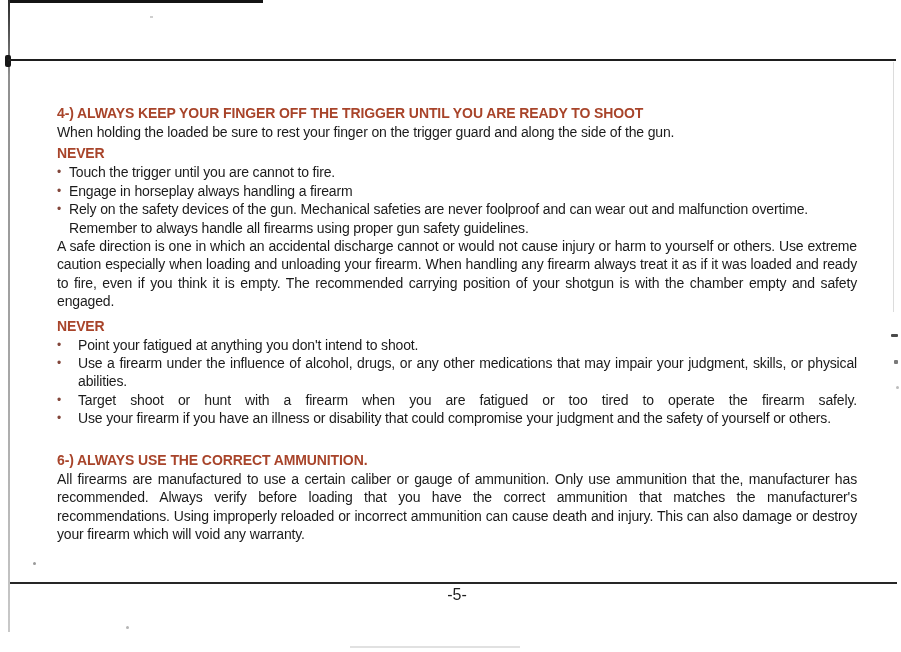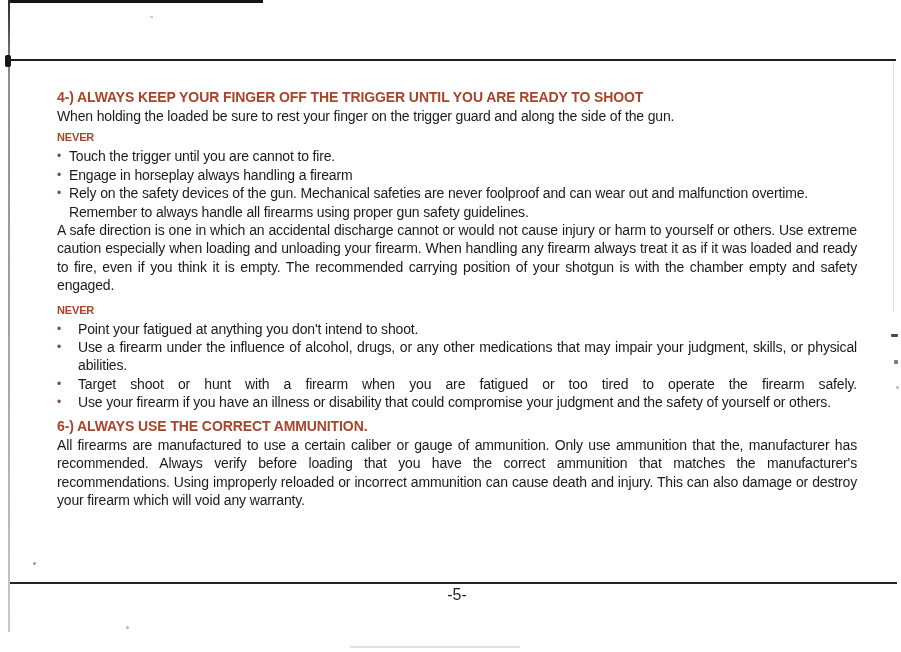--- a/index.html
+++ b/index.html
@@ -20,32 +20,32 @@
   .right-dash-1{left:891px;top:334px;width:7px;height:3px;background:#4a4a4a;border-radius:1px;}
   .right-dash-2{left:894px;top:360px;width:4px;height:4px;background:#7a7a7a;border-radius:1px;}
   .right-dot{left:896px;top:386px;width:3px;height:3px;background:#bcbcbc;border-radius:50%;}
   .speck-1{left:33px;top:562px;width:3px;height:3px;background:#9a9a9a;border-radius:50%;}
   .speck-2{left:126px;top:626px;width:3px;height:3px;background:#b5b5b5;border-radius:50%;}
   .bottom-smudge{left:350px;top:646px;width:170px;height:2px;background:#d9d9d9;opacity:.8;}
   .mid-top-speck{left:150px;top:16px;width:3px;height:2px;background:#cfcfcf;}
 
   
   .content{
-    position:absolute;left:57px;top:88px;width:800px;
+    position:absolute;left:57px;top:104px;width:800px;
     color:#1b1b1b;font-size:14px;line-height:18.4px;letter-spacing:-0.15px;
   }
   .sec-heading{
     color:#a8442a;font-weight:bold;font-size:14px;line-height:19px;
     letter-spacing:-0.1px;margin:0;
   }
   .never-heading{
-    color:#a8442a;font-weight:bold;font-size:11px;line-height:19px;margin:0;
+    color:#a8442a;font-weight:bold;font-size:14px;line-height:19px;margin:0;
   }
   .mt3{margin-top:3px;}
-  .mt5{margin-top:5px;}
+  .mt5{margin-top:23px;}
   .mt6{margin-top:6px;}
   p{margin:0;}
   .justify{text-align:justify;}
   .stretch{text-align:justify;text-align-last:justify;}
   ul.never-list{list-style:none;margin:0;padding:0;}
   ul.never-list li{display:flex;margin:0;}
   .blt{
     flex:0 0 12px;color:#82463a;font-size:12px;line-height:18.4px;
   }
   .blt-wide{flex:0 0 21px;}

